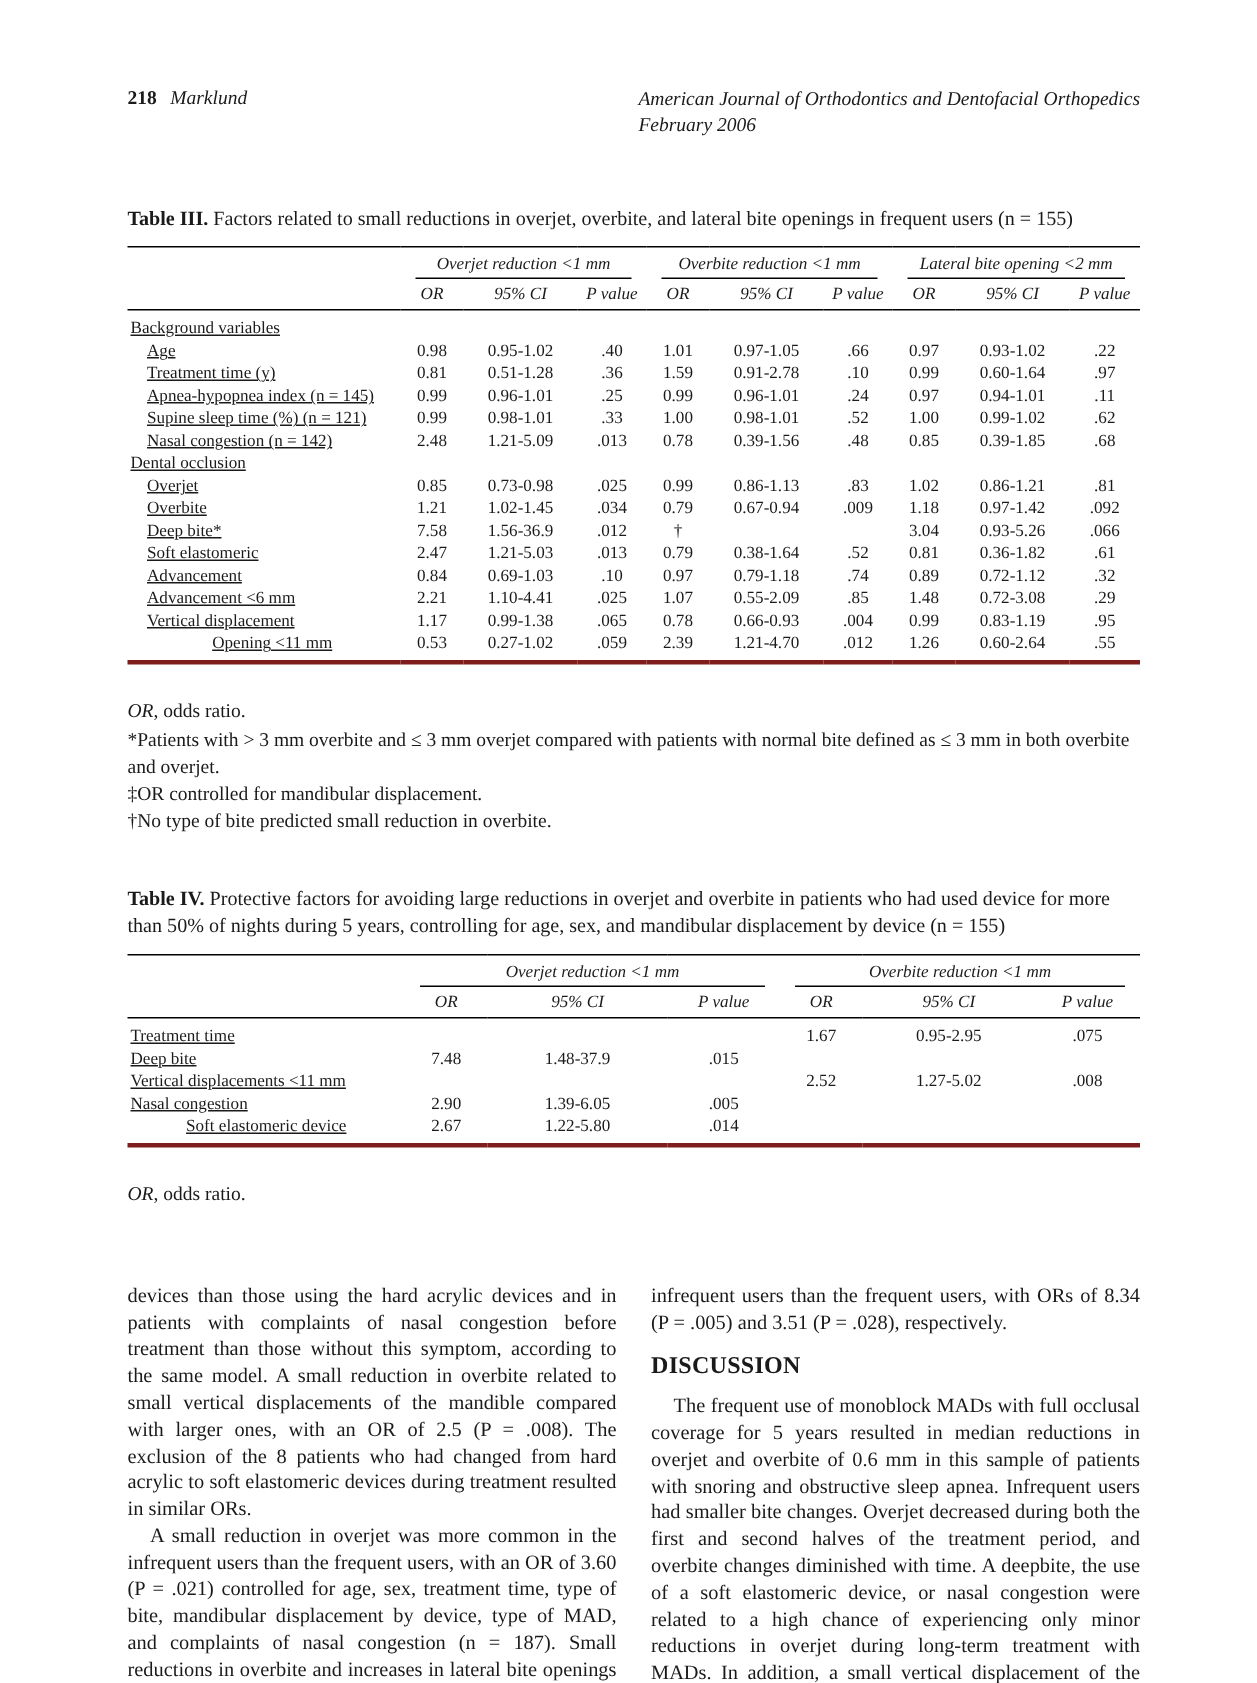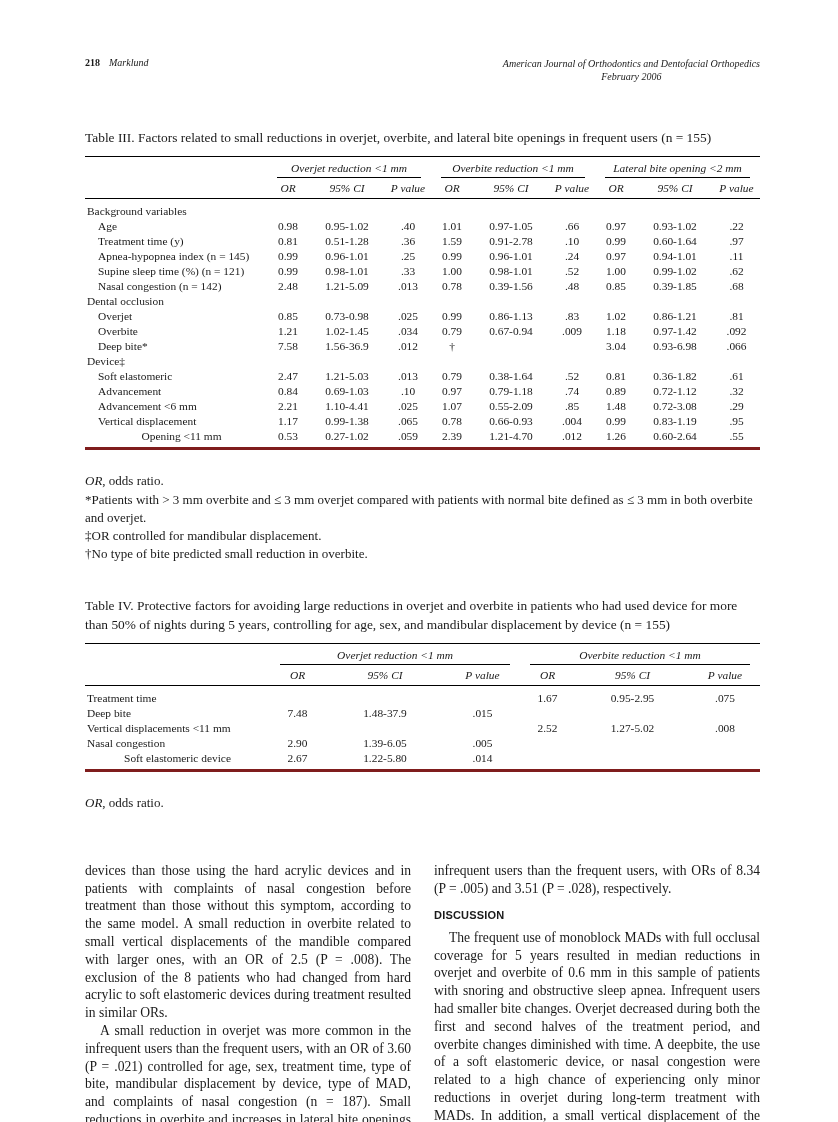--- a/index.html
+++ b/index.html
@@ -4,55 +4,55 @@
 <style>
   * { margin:0; padding:0; box-sizing:border-box; }
   html,body { background:#ffffff; }
   body {
     width:838px; height:1122px; overflow:hidden;
     font-family:"Liberation Serif", serif; color:#1a1a1a;
   }
   .page { padding:57px 78px 0 85px; }
 
   
-  .running-head { display:flex; justify-content:space-between; align-items:flex-start; font-size:10px; }
+  .running-head { display:flex; justify-content:space-between; align-items:flex-start; font-size:13px; }
   .rh-left .pg { font-weight:bold; margin-right:9px; }
   .rh-left .author { font-style:italic; }
-  .rh-right { text-align:center; font-style:italic; line-height:1.32; }
+  .rh-right { text-align:left; font-style:italic; line-height:1.32; }
 
   
   .caption { font-size:13.4px; line-height:1.35; }
   .caption.c3 { margin-top:46px; }
   .caption.c4 { margin-top:34px; }
-  .caption b { font-weight:normal; }
+  .caption b { font-weight:bold; }
 
   
   table { border-collapse:collapse; width:675px; margin-top:9px;
           font-size:11.4px; border-top:1.5px solid #000; border-bottom:3px solid #7f1d1d; }
   thead th { font-weight:normal; font-style:italic; }
   tr.groups th { padding:4px 10px 0; vertical-align:bottom; }
   .grpline { border-bottom:1px solid #000; padding:1px 0 3px; text-align:center; white-space:nowrap; }
   tr.subs th { border-bottom:1px solid #000; padding:4px 2px; text-align:center; white-space:nowrap; }
   tbody td { padding:1.5px 2px; vertical-align:top; }
   tbody tr:first-child td { padding-top:6px; }
   tbody tr:last-child td { padding-bottom:5px;text-align:center; }
-  td.sec, td.lbl { text-align:left; white-space:nowrap; }
+  td.sec, td.lbl { text-align:left; white-space:nowrap;text-decoration:underline; }
   td.lbl.ind { padding-left:13px; }
   td.val { text-align:center; white-space:nowrap; }
 
   
   .notes { width:675px; margin-top:22px; font-size:13px; line-height:1.4; }
   .notes i { font-style:italic; }
 
   
   .cols { display:flex; gap:23px; margin-top:50px; }
   .col { width:326px; font-size:13.6px; line-height:1.31; text-align:justify; }
   .col p { margin:0; }
   .col p.ind { text-indent:15px; }
-  .col h2 { font-family:Liberation Sans, sans-serif; font-size:11px;
+  .col h2 { font-family:Liberation Serif, serif; font-size:16px;
             font-weight:bold; margin:11px 0 6px; text-align:left; letter-spacing:.2px; }
 </style>
 </head>
 <body>
 
 <div class="page">
 
   <div class="running-head">
     <div class="rh-left">
       <span class="pg">218</span><span class="author">Marklund</span>
@@ -200,25 +200,22 @@
         </tr>
         <tr>
           <td class="lbl ind">Deep bite*</td>
           <td class="val">7.58</td>
           <td class="val">1.56-36.9</td>
           <td class="val">.012</td>
           <td class="val">†</td>
           <td class="val"></td>
           <td class="val"></td>
           <td class="val">3.04</td>
-          <td class="val">0.93-6.98</td>
+          <td class="val">0.93-5.26</td>
           <td class="val">.066</td>
-        </tr>
-        <tr>
-          <td class="sec" colspan="10">Device‡</td>
         </tr>
         <tr>
           <td class="lbl ind">Soft elastomeric</td>
           <td class="val">2.47</td>
           <td class="val">1.21-5.03</td>
           <td class="val">.013</td>
           <td class="val">0.79</td>
           <td class="val">0.38-1.64</td>
           <td class="val">.52</td>
           <td class="val">0.81</td>

